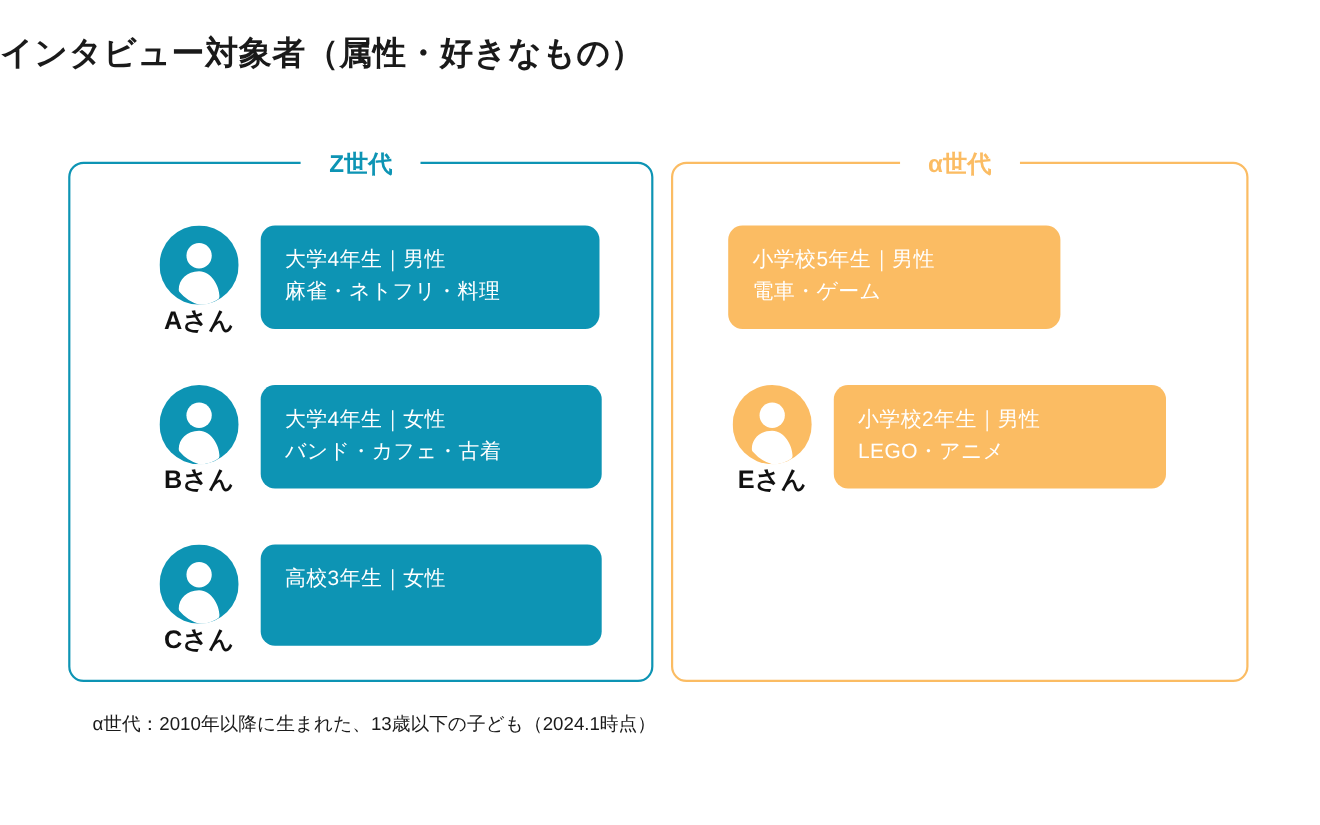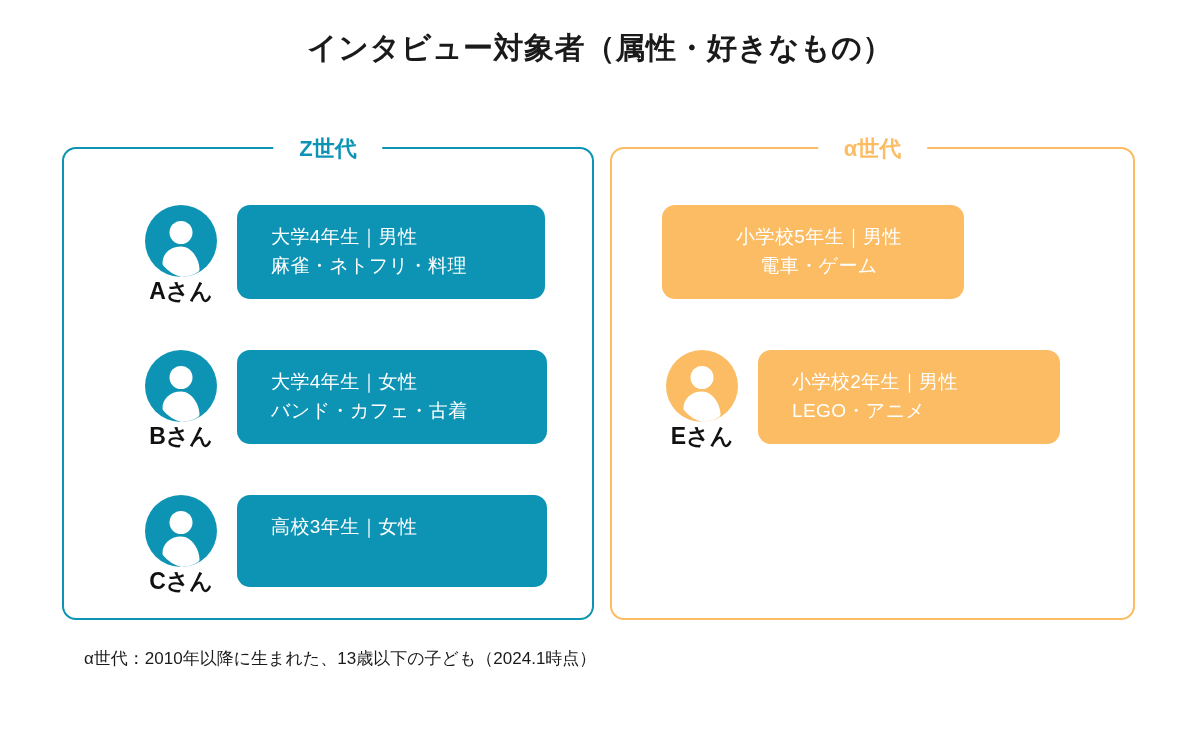--- a/index.html
+++ b/index.html
@@ -15,21 +15,21 @@
     overflow: hidden;
     position: relative;
   }
 
   
   .page-title {
     position: absolute;
     top: 28px;
     left: 0;
     width: 1200px;
-    text-align: center;
+    text-align: left;
     font-size: 30px;
     font-weight: bold;
     letter-spacing: 0.5px;
     color: #1a1a1a;
     white-space: nowrap;
   }
 
   
   .panels {
     position: absolute;
@@ -118,40 +118,40 @@
     font-weight: bold;
     color: #111111;
     line-height: 22px;
     white-space: nowrap;
   }
 
   
   .info-card {
     margin-left: 8px;
     border-radius: 13px;
-    padding: 17px 22px 19px 34px;
+    padding: 17px 22px 19px 22px;
     box-sizing: border-box;
     color: #ffffff;
     min-height: 92px;
   }
   .panel-z .info-card { background: #0d94b4; }
   .panel-a .info-card { background: #fbbc63; }
 
   .info-line {
     font-size: 19px;
     line-height: 29px;
     white-space: nowrap;
     letter-spacing: 0.4px;
   }
 
   
   .panel-z .person-r0 .info-card { width: 308px; }
   .panel-z .person-r1 .info-card { width: 310px; }
   .panel-z .person-r2 .info-card { width: 310px; }
-  .panel-a .person-r0 .info-card { width: 302px; text-align: center; }
+  .panel-a .person-r0 .info-card { width: 302px; }
   .panel-a .person-r1 .info-card { width: 302px; }
 
   
   .footnotes {
     position: absolute;
     top: 644px;
     left: 84px;
     width: 1000px;
   }
   .footnote {

